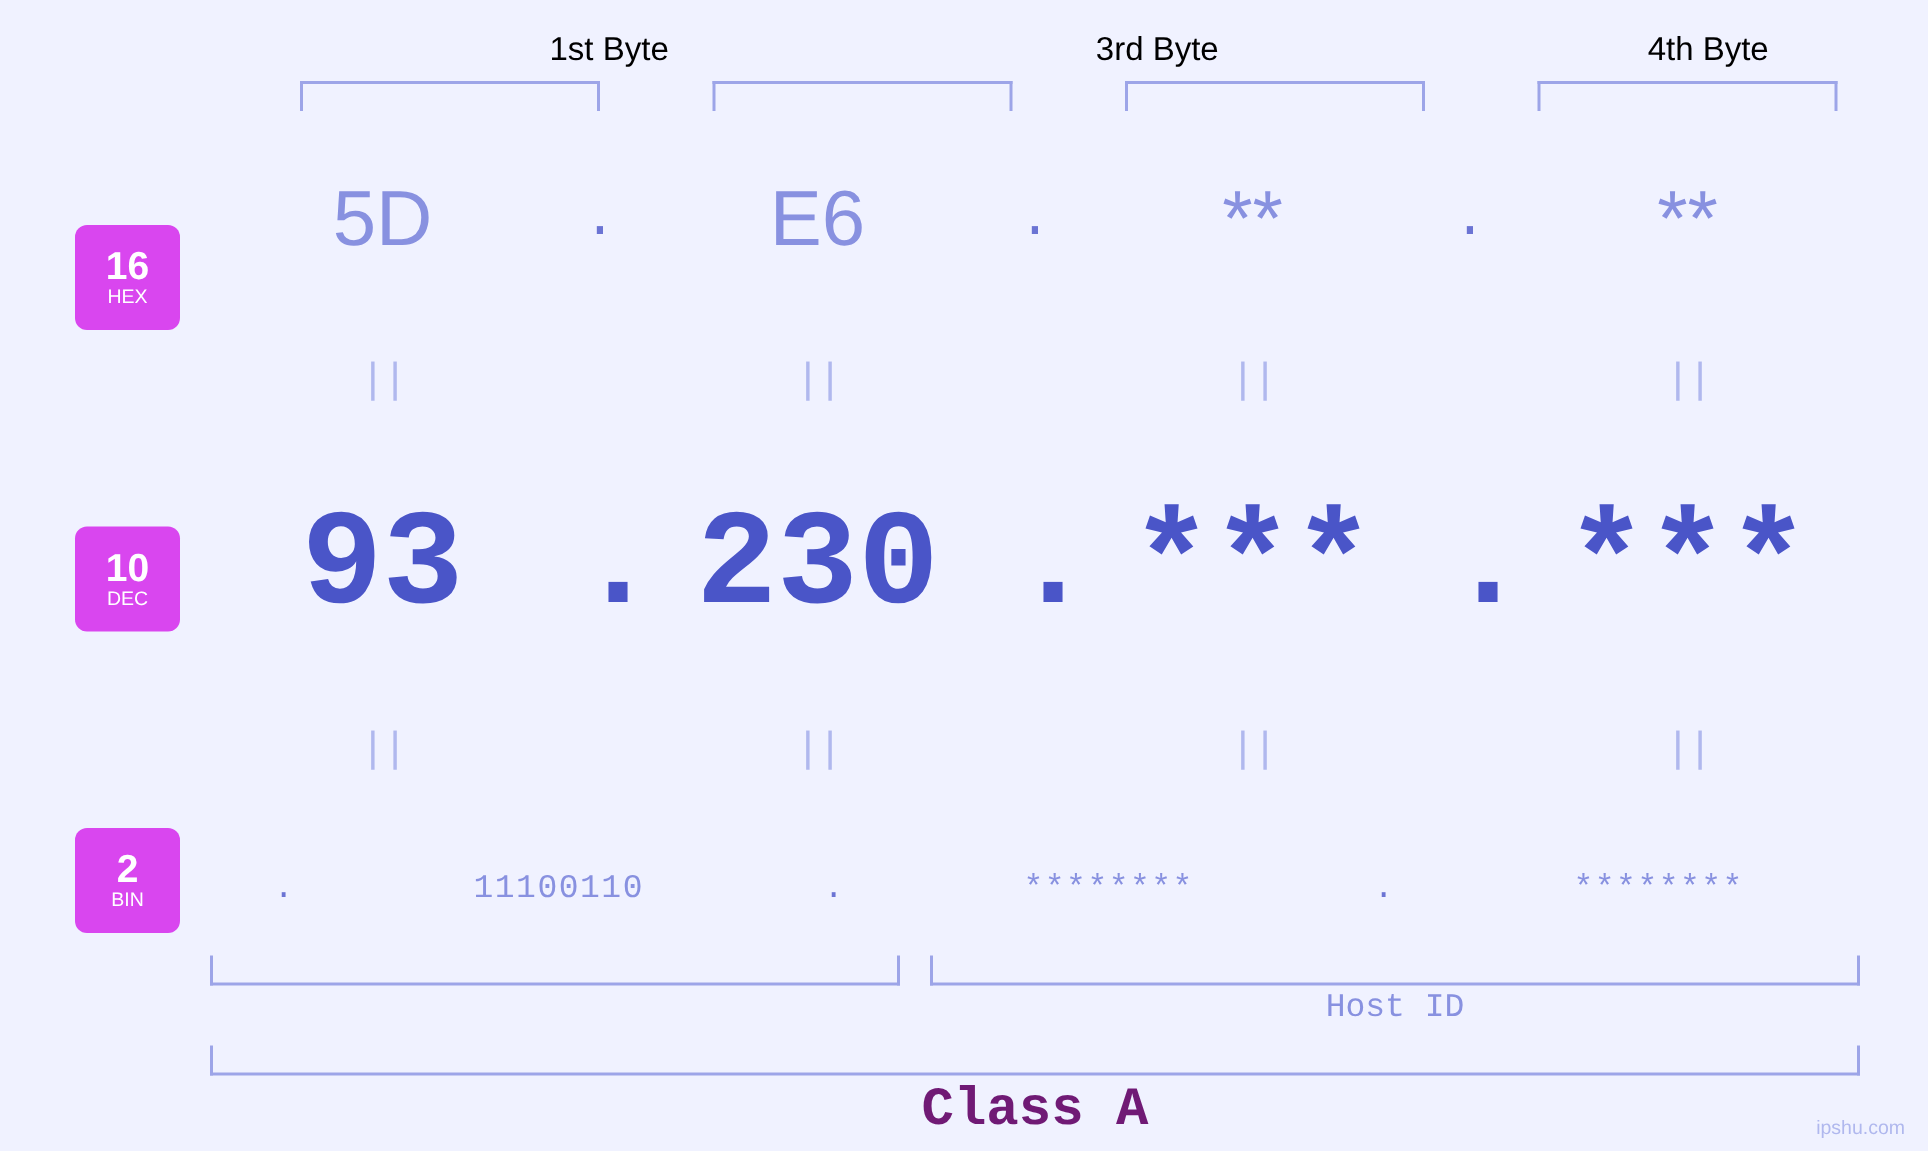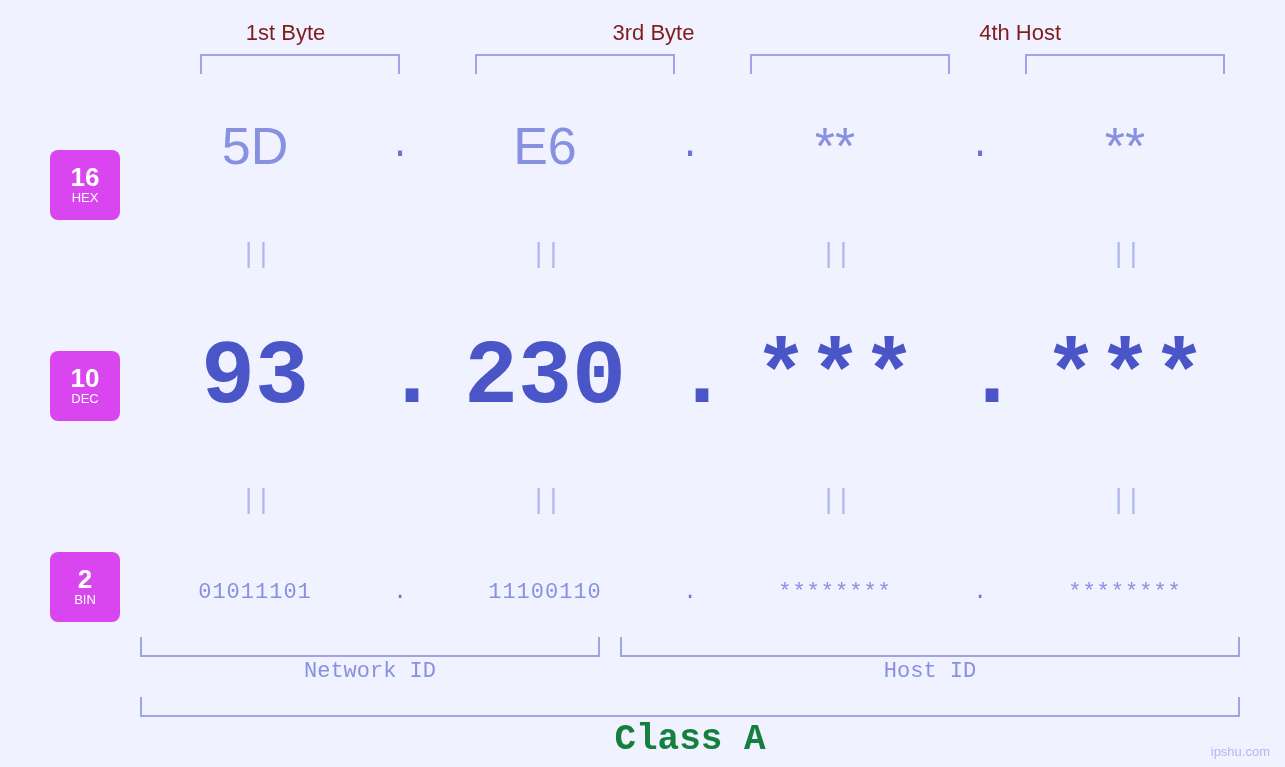--- a/index.html
+++ b/index.html
@@ -26,22 +26,22 @@
     .byte-headers {
       display: flex;
       width: 1100px;
       margin-left: 140px;
       margin-top: 20px;
       justify-content: space-around;
     }
 
     .byte-header {
       width: 200px;
-      text-align: left;
-      color: #7f1d1d;
+      text-align: right;
+      color: #000000;
       font-size: 22px;
       font-family: Arial, sans-serif;
       font-weight: 400;
     }
 
     
     .brackets-top {
       display: flex;
       width: 1100px;
       margin-left: 140px;
@@ -242,21 +242,21 @@
       border-left: 2px solid #9da5e8;
       border-right: 2px solid #9da5e8;
     }
 
     .class-label {
       position: absolute;
       top: 82px;
       left: 140px;
       width: 1100px;
       text-align: center;
-      color: #15803d;
+      color: #701a75;
       font-size: 36px;
       font-family: 'Courier New', Courier, monospace;
       font-weight: bold;
     }
 
     .watermark {
       position: absolute;
       bottom: 8px;
       right: 15px;
       color: #b0b8ee;
@@ -265,21 +265,21 @@
     }
   </style>
 </head>
 <body>
 
 <div class="container">
 
   <div class="byte-headers">
     <div class="byte-header">1st Byte</div>
     <div class="byte-header">3rd Byte</div>
-    <div class="byte-header">4th Host</div>
+    <div class="byte-header">4th Byte</div>
   </div>
 
   <div class="brackets-top">
     <div class="bracket-top"></div>
     <div class="bracket-top"></div>
     <div class="bracket-top"></div>
     <div class="bracket-top"></div>
   </div>
 
   <div style="display:flex; width:1285px; flex:1; position:relative;">
@@ -351,23 +351,20 @@
         <div class="equals-cell"><span class="equals-sign">||</span></div>
         <div class="dot-spacer"></div>
         <div class="equals-cell"><span class="equals-sign">||</span></div>
         <div class="dot-spacer"></div>
         <div class="equals-cell"><span class="equals-sign">||</span></div>
         <div class="dot-spacer"></div>
         <div class="equals-cell"><span class="equals-sign">||</span></div>
       </div>
 
       <div class="value-row">
-        <div class="cell">
-          <span class="bin-val">01011101</span>
-        </div>
         <div class="dot" style="font-size:22px;">.</div>
         <div class="cell">
           <span class="bin-val">11100110</span>
         </div>
         <div class="dot" style="font-size:22px;">.</div>
         <div class="cell">
           <span class="bin-val">********</span>
         </div>
         <div class="dot" style="font-size:22px;">.</div>
         <div class="cell">
@@ -379,21 +376,20 @@
   </div>
 
   <div class="bottom-section">
 
     <div class="brackets-bottom">
       <div class="bracket-network"></div>
       <div class="bracket-gap"></div>
       <div class="bracket-host"></div>
     </div>
 
-    <div class="network-id-label">Network ID</div>
     <div class="host-id-label">Host ID</div>
 
     <div class="bracket-outer-bottom"></div>
 
     <div class="class-label">Class A</div>
 
   </div>
 
   <div class="watermark">ipshu.com</div>
 

